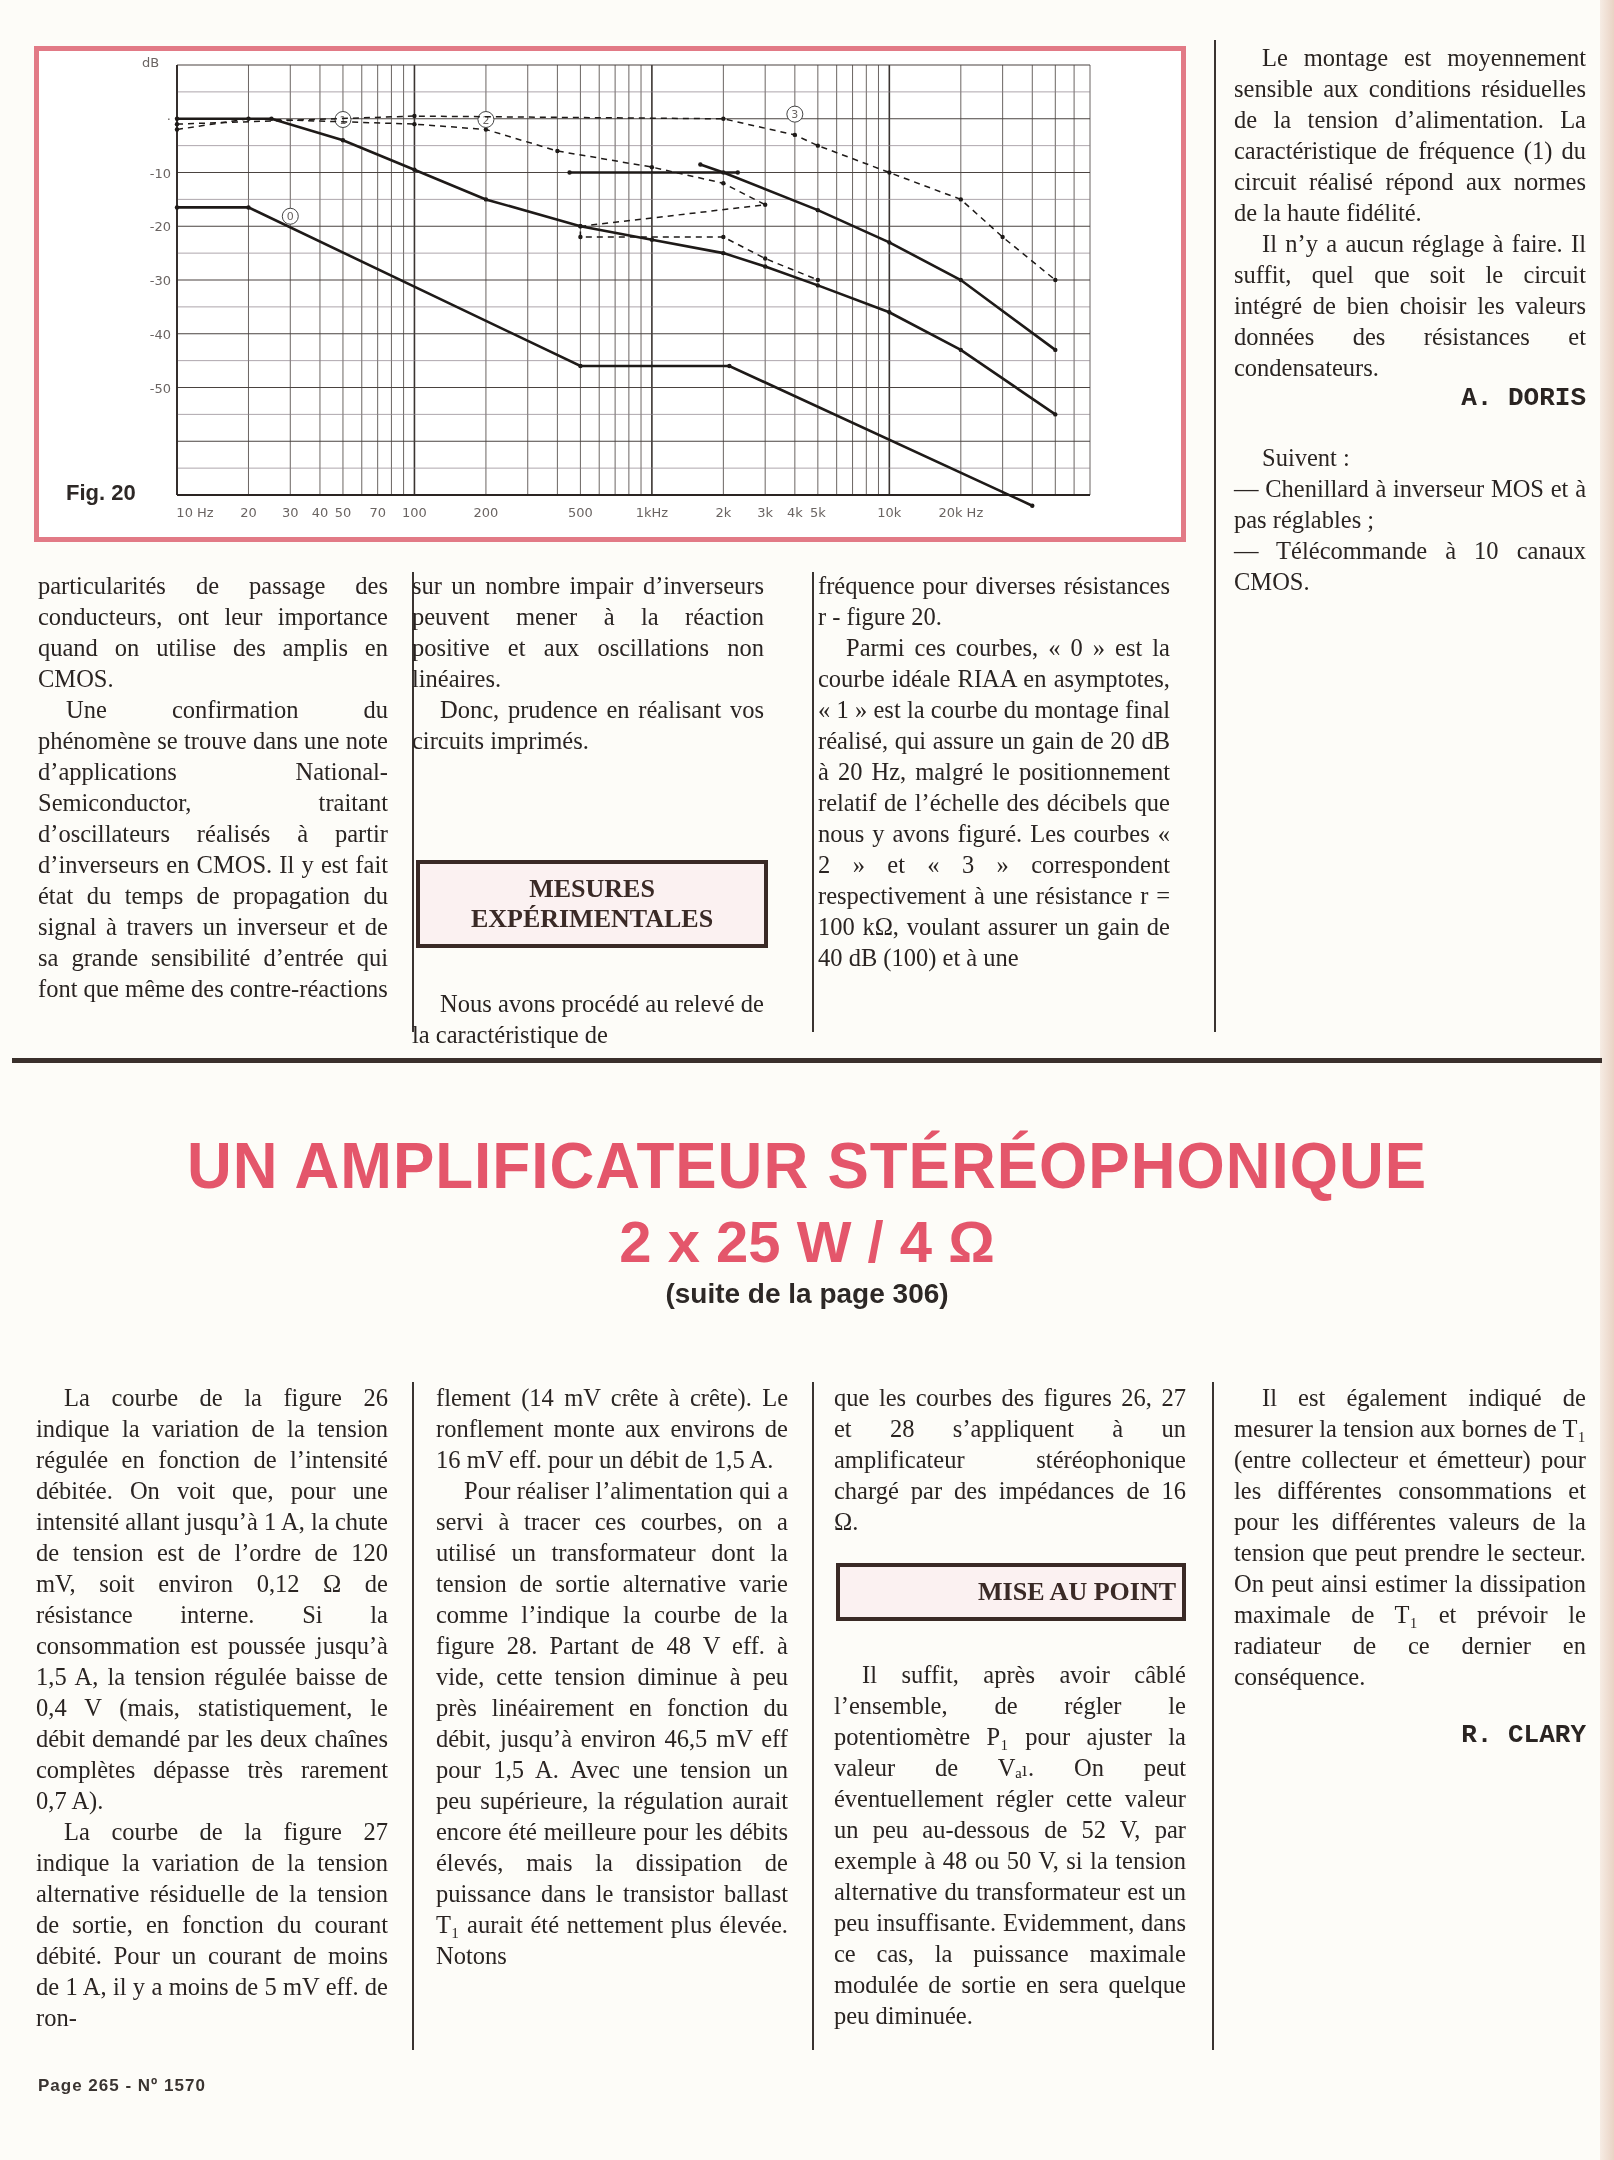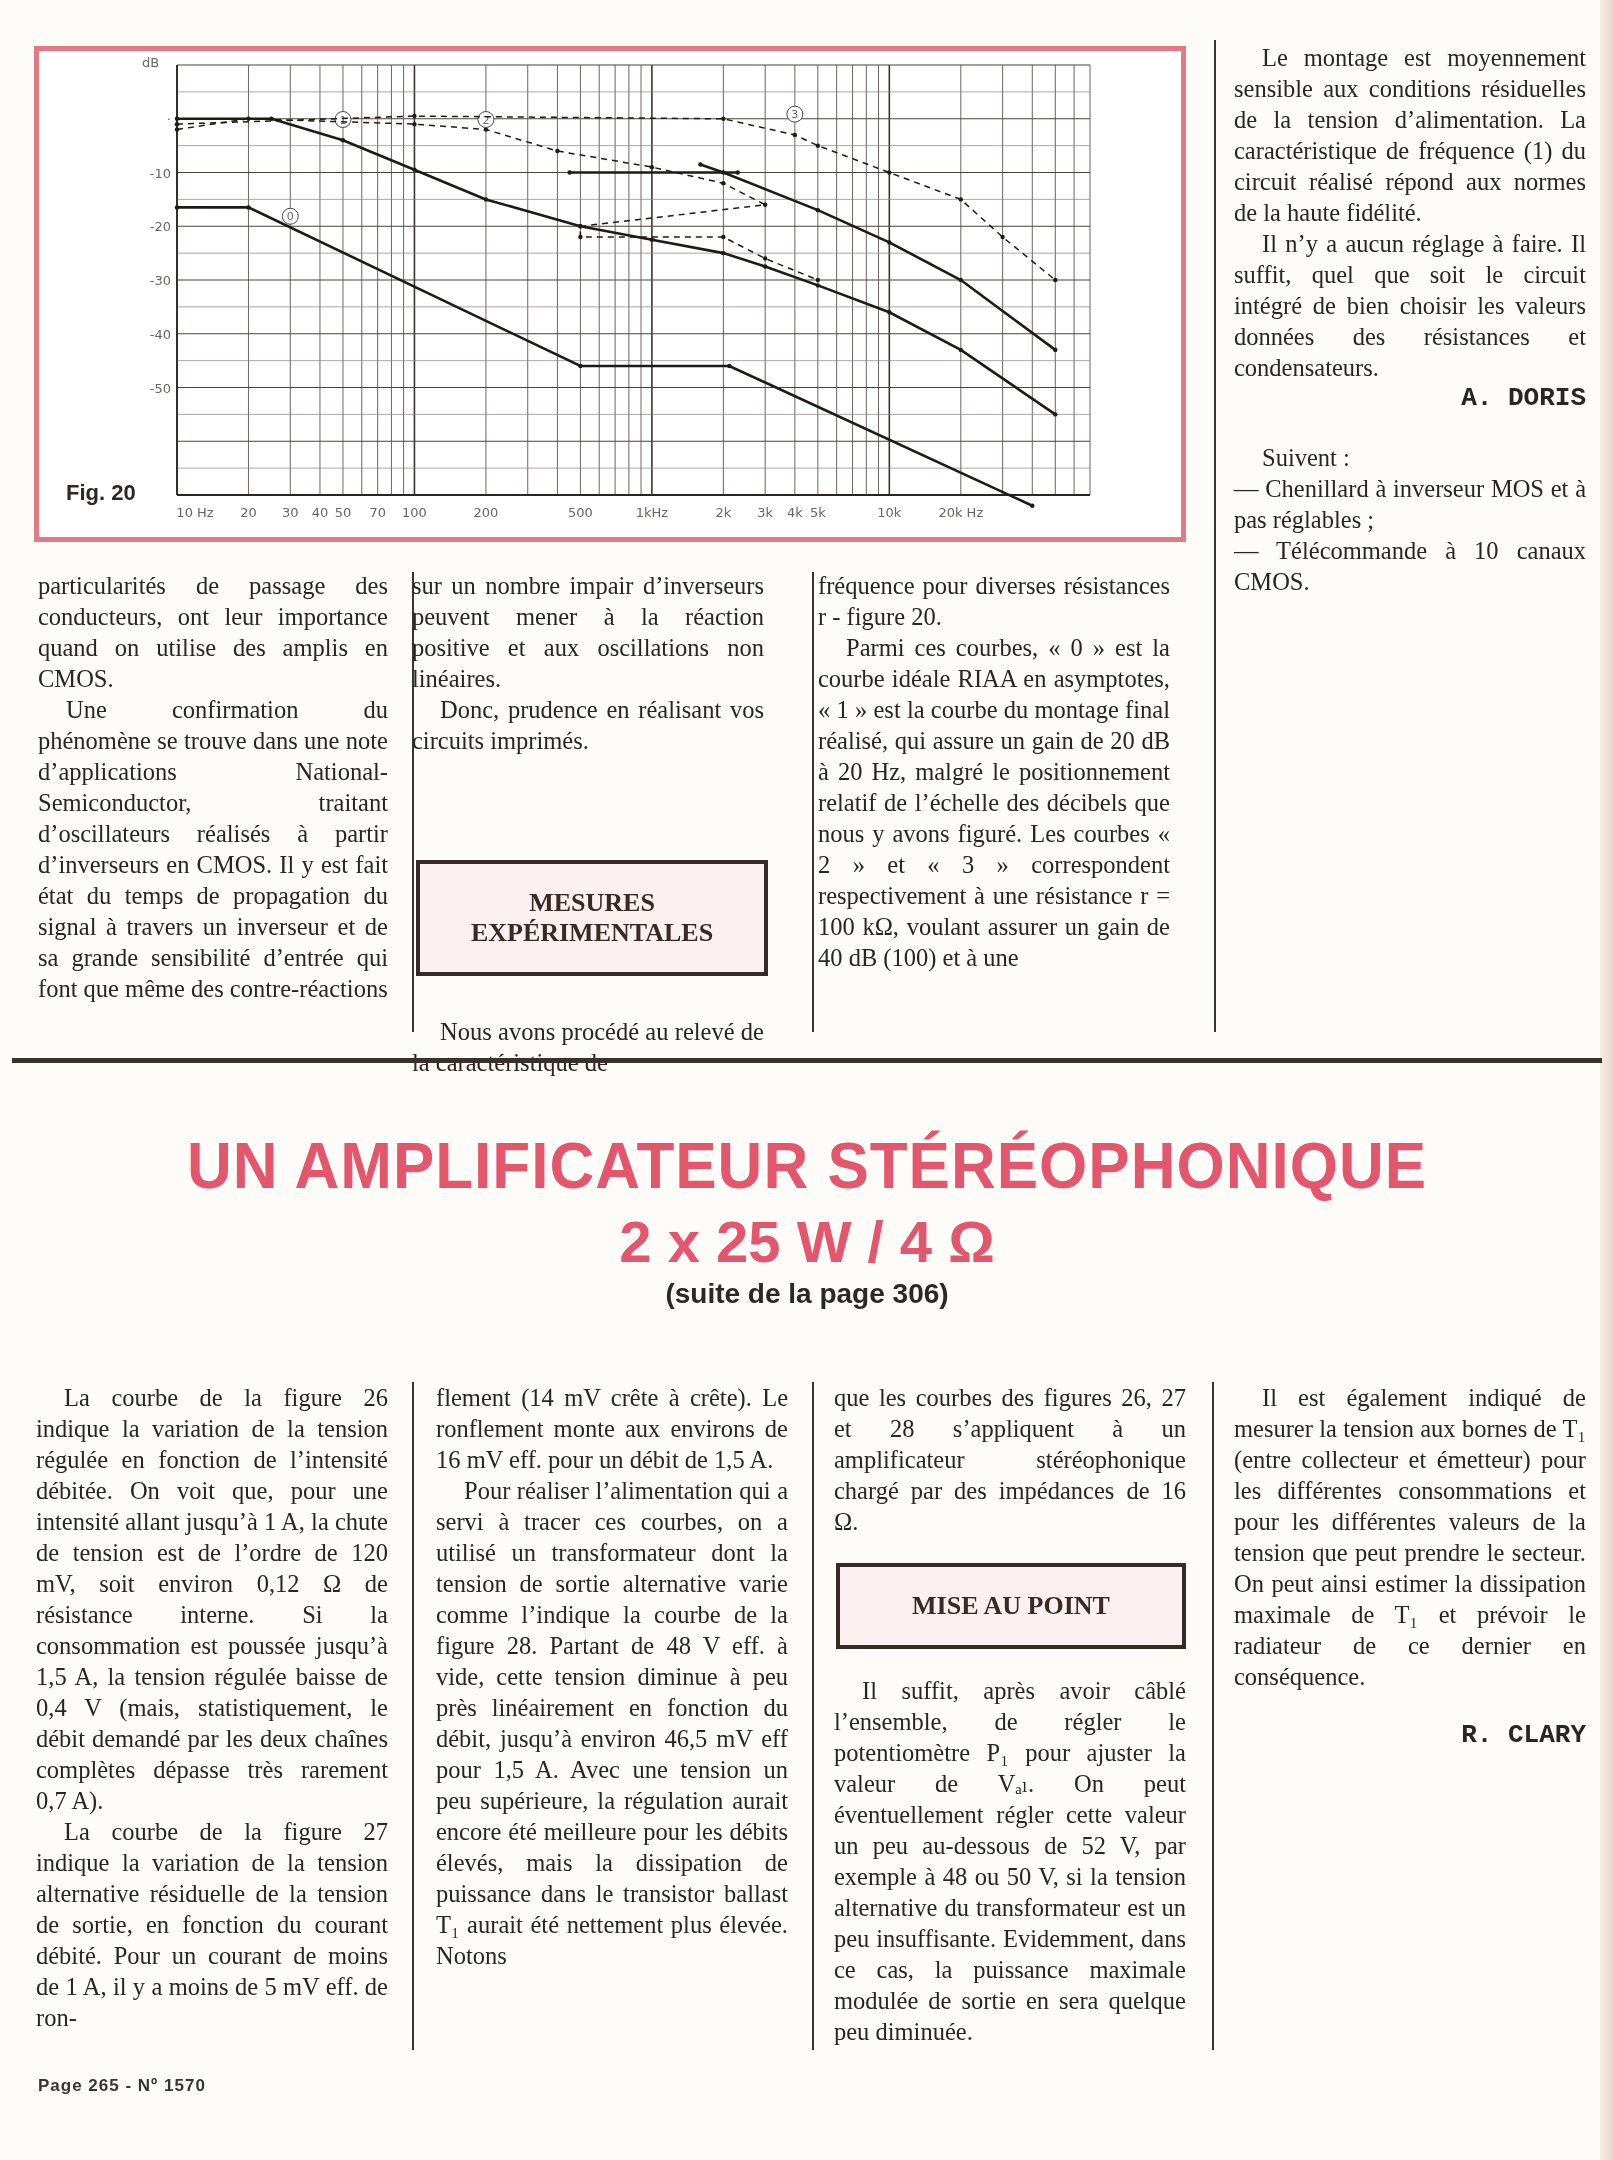--- a/index.html
+++ b/index.html
@@ -13,21 +13,21 @@
   .figlabel{position:absolute;left:66px;top:480px;font-family:"Liberation Sans","DejaVu Sans",sans-serif;
             font-weight:bold;font-size:22px;color:#2d2826;}
   svg.chart{position:absolute;left:130px;top:55px;}
   .chart text{font-family:"DejaVu Sans","Liberation Sans",sans-serif;fill:#6a6462;}
   
   .col{position:absolute;font-size:24.5px;line-height:31px;text-align:justify;}
   .col p{margin:0;text-indent:0;}
   .col p.ind{text-indent:28px;}
   .vrule{position:absolute;width:2px;background:#3a3431;}
   .boxhead{border:4px solid #3a2a26;background:#fbf1f1;font-weight:bold;text-align:center;
-           font-size:26px;line-height:30px;padding:24px 6px;color:#3a2a26;}
+           font-size:26px;line-height:30px;padding:10px 6px;color:#3a2a26;}
   .sig{text-align:right;font-weight:bold;font-size:26px;font-family:Liberation Mono, monospace;}
   .hrule{position:absolute;left:12px;top:1058px;width:1590px;height:5px;background:#3a302c;}
   .title{position:absolute;left:0;width:1614px;text-align:center;font-family:"Liberation Sans","DejaVu Sans",sans-serif;
          font-weight:bold;color:#e4566b;}
   .t1{top:1130px;font-size:62px;letter-spacing:1px;transform:scaleY(1.05);}
   .t2{top:1208px;font-size:58px;}
   .t3{top:1278px;font-size:28px;color:#2d2826;}
   .footer{position:absolute;left:38px;top:2076px;font-family:"Liberation Sans","DejaVu Sans",sans-serif;
           font-weight:bold;font-size:17px;color:#3a3431;letter-spacing:1px;}
 </style>
@@ -236,21 +236,21 @@
 
 <div class="col" style="left:436px;top:1382px;width:352px;">
   <p>flement (14 mV crête à crête). Le ronflement monte aux environs de 16 mV eff. pour un débit de 1,5 A.</p>
   <p class="ind">Pour réaliser l’alimentation qui a servi à tracer ces courbes, on a utilisé un transformateur dont la tension de sortie alternative varie comme l’indique la courbe de la figure 28. Partant de 48 V eff. à vide, cette tension diminue à peu près linéairement en fonction du débit, jusqu’à environ 46,5 mV eff pour 1,5 A. Avec une tension un peu supérieure, la régulation aurait encore été meilleure pour les débits élevés, mais la dissipation de puissance dans le transistor ballast T₁ aurait été nettement plus élevée. Notons</p>
 </div>
 <div class="vrule" style="left:812px;top:1382px;height:668px;"></div>
 
 <div class="col" style="left:834px;top:1382px;width:352px;">
   <p>que les courbes des figures 26, 27 et 28 s’appliquent à un amplificateur stéréophonique chargé par des impédances de 16 Ω.</p>
   <div style="height:26px"></div>
-  <div class="boxhead" style="margin:0 0 0 2px;">MISE AU POINT</div>
+  <div class="boxhead" style="margin:0 0 12px 2px;text-align:right;">MISE AU POINT</div>
   <div style="height:26px"></div>
   <p class="ind">Il suffit, après avoir câblé l’ensemble, de régler le potentiomètre P₁ pour ajuster la valeur de Vₐₗ. On peut éventuellement régler cette valeur un peu au-dessous de 52 V, par exemple à 48 ou 50 V, si la tension alternative du transformateur est un peu insuffisante. Evidemment, dans ce cas, la puissance maximale modulée de sortie en sera quelque peu diminuée.</p>
 </div>
 <div class="vrule" style="left:1212px;top:1382px;height:668px;"></div>
 
 <div class="col" style="left:1234px;top:1382px;width:352px;">
   <p class="ind">Il est également indiqué de mesurer la tension aux bornes de T₁ (entre collecteur et émetteur) pour les différentes consommations et pour les différentes valeurs de la tension que peut prendre le secteur. On peut ainsi estimer la dissipation maximale de T₁ et prévoir le radiateur de ce dernier en conséquence.</p>
   <div style="height:28px"></div>
   <div class="sig">R. CLARY</div>
 </div>

